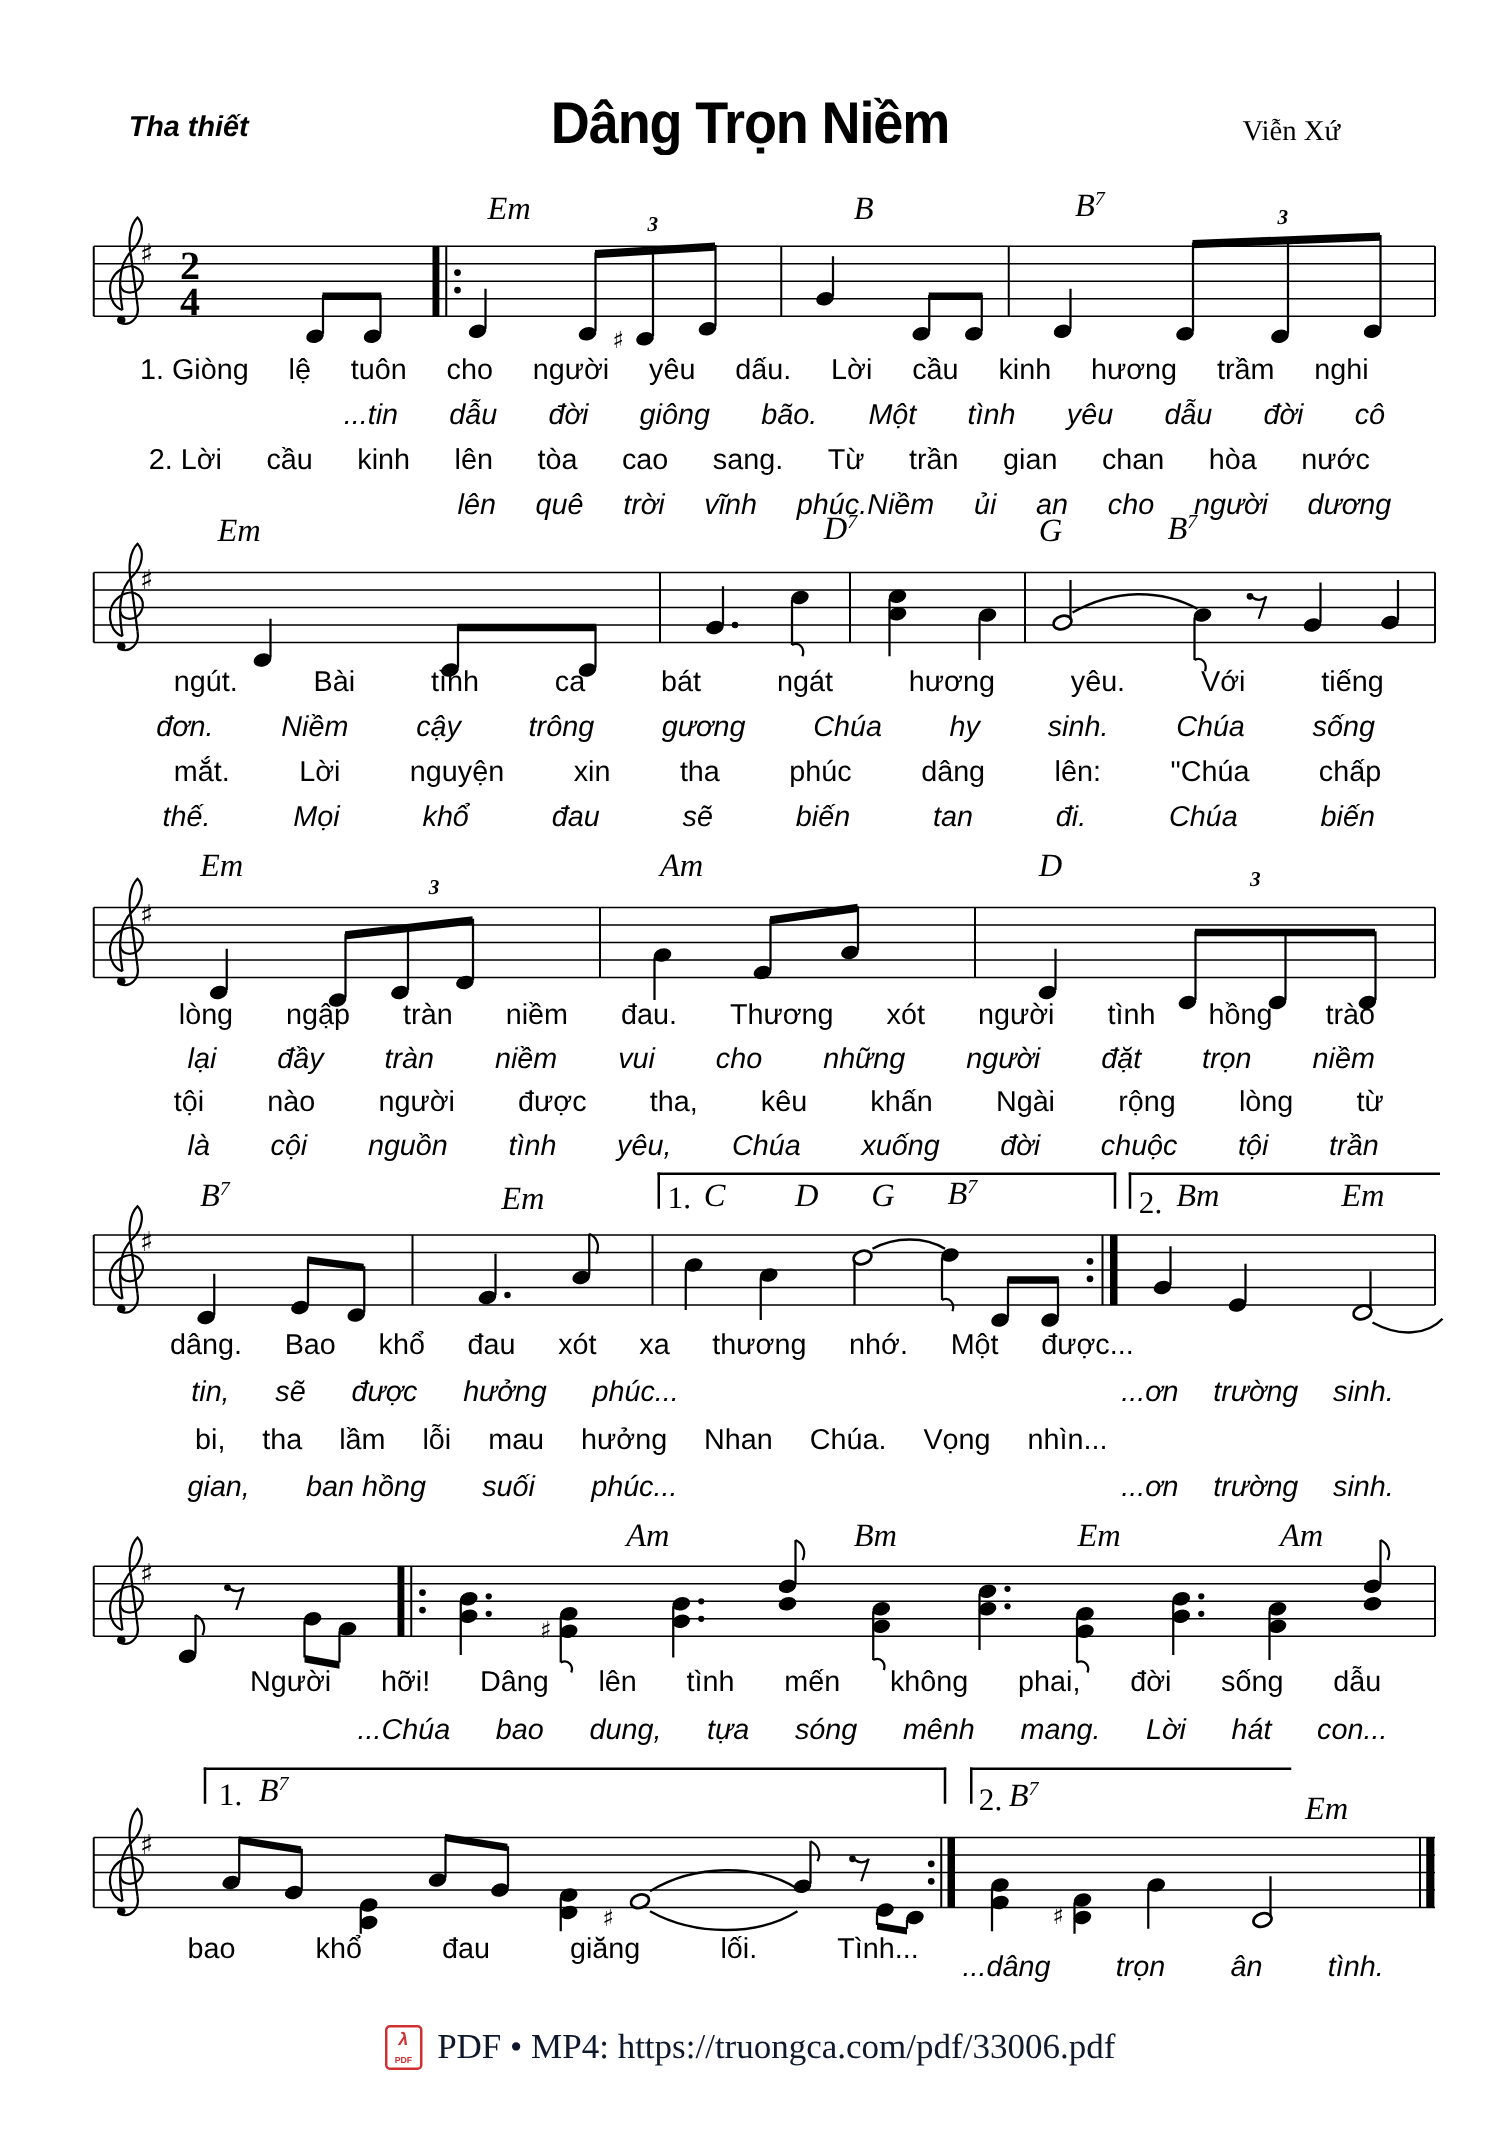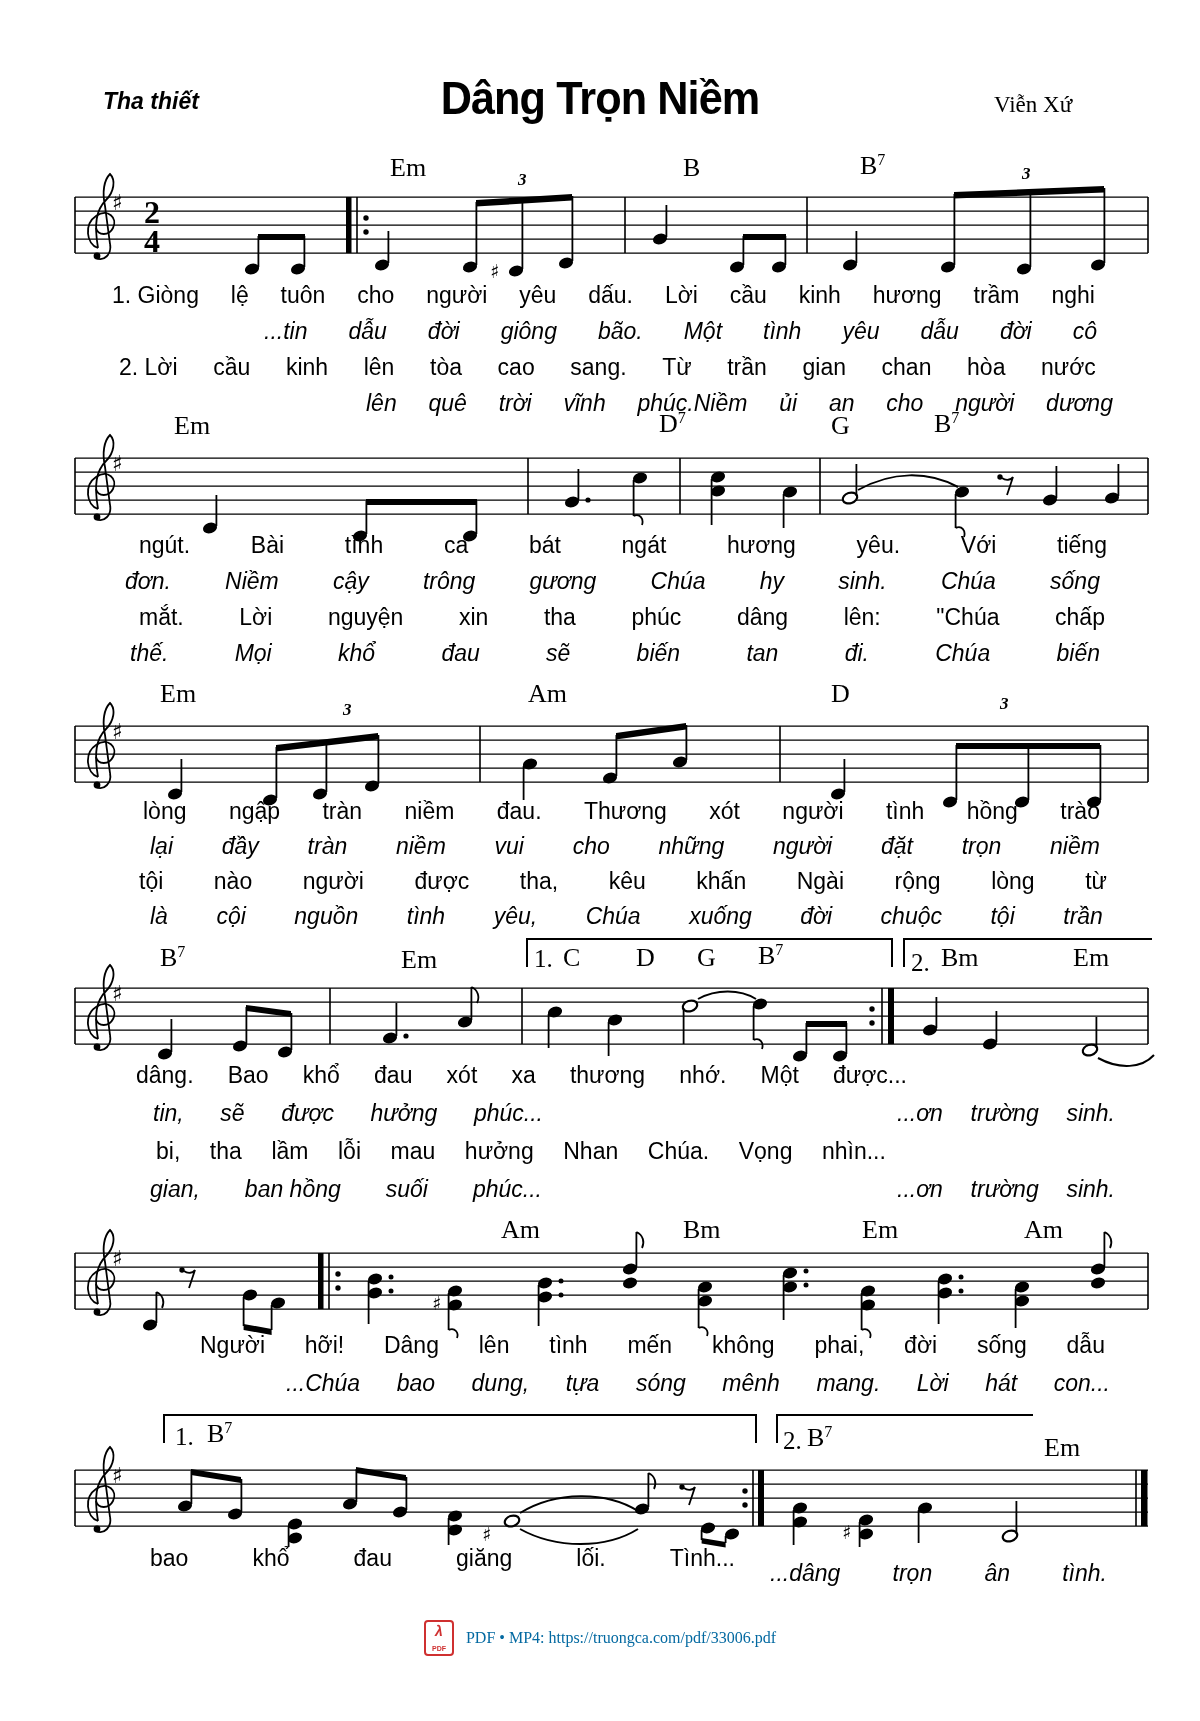--- a/index.html
+++ b/index.html
@@ -4,21 +4,21 @@
 <style>
   html,body{margin:0;padding:0;background:#fff;}
   #page{position:relative;width:1200px;height:1721px;background:#fff;color:#000;
         font-family:"Liberation Sans",sans-serif;overflow:hidden;}
   .tempo{position:absolute;left:103px;top:88px;font-size:23px;font-weight:bold;font-style:italic;}
   .title{position:absolute;left:0;top:70px;width:1200px;text-align:center;font-size:47px;
          font-weight:bold;letter-spacing:-1px;transform:scaleX(.92);}
   .composer{position:absolute;left:994px;top:92px;font-size:23px;font-family:"Liberation Serif",serif;}
   .sys{position:absolute;left:0;width:1200px;height:165px;}
   .sys svg{display:block;}
-  .chord{position:absolute;font-family:"Liberation Serif",serif;font-size:26px;line-height:1;}
+  .chord{position:absolute;font-family:"Liberation Serif",serif;font-size:26px;line-height:1;font-style:italic;}
   .chord sup{font-size:16px;vertical-align:9px;}
   .trip{position:absolute;font-family:"Liberation Serif",serif;font-style:italic;font-weight:bold;font-size:17px;}
   .volta{position:absolute;height:27px;border-top:2.2px solid #000;border-left:2.2px solid #000;}
   .volta.closed{border-right:2.2px solid #000;}
   .vlabel{position:absolute;font-family:"Liberation Serif",serif;font-size:25px;line-height:1;}
   .lyr{position:absolute;display:flex;justify-content:space-between;font-size:23px;white-space:nowrap;}
   .lyr.it{font-style:italic;}
   .staffline{stroke:#000;stroke-width:1.25;}
   .bl{stroke:#000;stroke-width:1.6;}
   .st{stroke:#000;stroke-width:1.8;fill:none;}
@@ -27,21 +27,21 @@
   .bm{fill:#000;}
   .tie{stroke:#000;stroke-width:2;fill:none;}
   .acc{font-family:"DejaVu Sans",sans-serif;font-size:22px;}
   .ts{font-family:"Liberation Serif",serif;font-size:32px;font-weight:bold;text-anchor:middle;}
   .footer{position:absolute;left:0;top:1620px;width:1200px;display:flex;justify-content:center;
           align-items:center;gap:12px;}
   .pdfico{width:26px;height:32px;border:2px solid #cf3030;border-radius:4px;position:relative;
           display:flex;flex-direction:column;align-items:center;justify-content:flex-end;background:#fff;}
   .pdfico .glyph{position:absolute;top:2px;color:#cf3030;font-size:14px;font-weight:bold;font-style:italic;line-height:1;}
   .pdfico .lbl{color:#cf3030;font-size:7px;font-weight:bold;line-height:1;margin-bottom:2px;}
-  .flink{font-family:"Liberation Serif",serif;font-size:16px;color:#0369a1;}
+  .flink{font-family:"Liberation Serif",serif;font-size:28px;color:#0f172a;}
 </style>
 </head>
 <body>
 
 <div id="page">
 
   <div class="tempo">Tha thiết</div>
   <div class="title">Dâng Trọn Niềm</div>
   <div class="composer">Viễn Xứ</div>
 
@@ -111,21 +111,21 @@
       <span>người</span>
       <span>yêu</span>
       <span>dấu.</span>
       <span>Lời</span>
       <span>cầu</span>
       <span>kinh</span>
       <span>hương</span>
       <span>trầm</span>
       <span>nghi</span>
     </div>
-  <div class="lyr it" style="left:264px;top:318px;width:833px">
+  <div class="lyr it" style="left:275px;top:318px;width:833px">
       <span>...tin</span>
       <span>dẫu</span>
       <span>đời</span>
       <span>giông</span>
       <span>bão.</span>
       <span>Một</span>
       <span>tình</span>
       <span>yêu</span>
       <span>dẫu</span>
       <span>đời</span>

